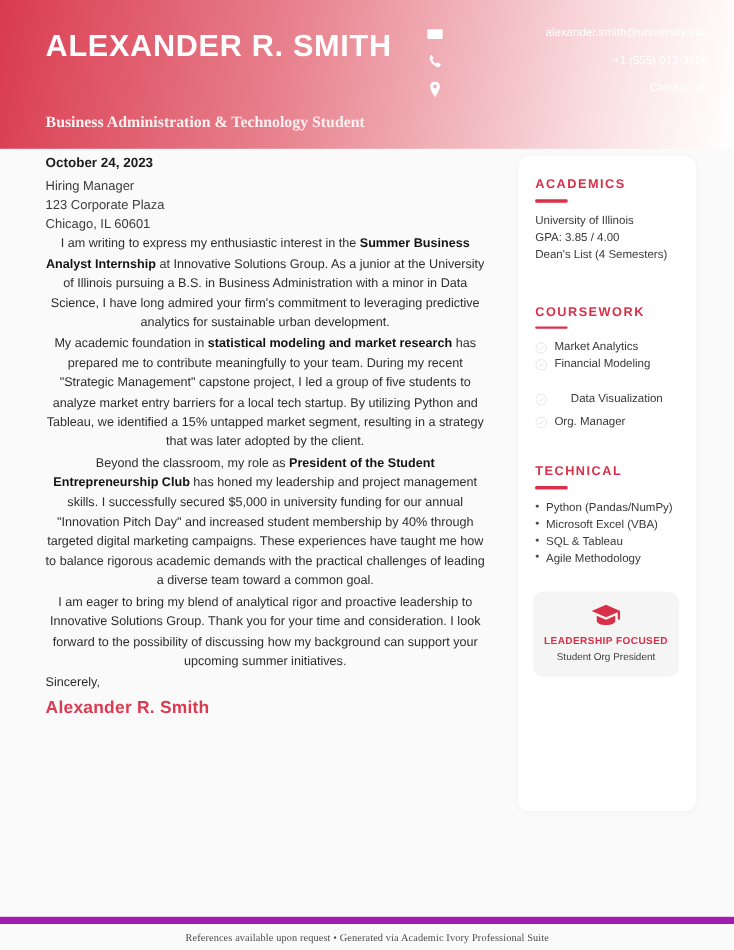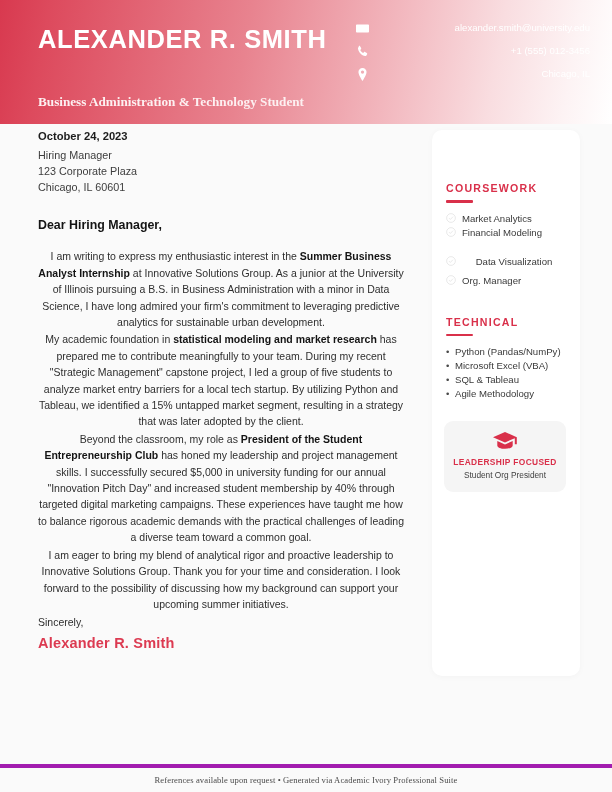--- a/index.html
+++ b/index.html
@@ -118,21 +118,21 @@
   .badge-t {
     font-size:8.4px; font-weight:bold; color:#d9304a;
     letter-spacing:0.35px; line-height:12px;
   }
   .badge-s { font-size:8.3px; color:#3f3f3f; line-height:12px; margin-top:1px; }
 
   
   .footer {
     position:absolute; left:0; bottom:0; width:612px; height:28px;
     display:flex; align-items:center; justify-content:center;
-    border-top:4px solid #a21caf; background:#fafafa;
+    border-top:6px solid #a21caf; background:#fafafa;
   }
   .footer span {
     font-family:"Liberation Serif", serif;
     font-size:8.6px; color:#4a4a4a; letter-spacing:0.1px;
   }
 </style>
 </head>
 <body>
 
 <div class="page">
@@ -170,35 +170,41 @@
   </div>
 
   <div class="body-col">
     <div class="date">October 24, 2023</div>
     <div>
       <div class="addr">Hiring Manager</div>
       <div class="addr">123 Corporate Plaza</div>
       <div class="addr">Chicago, IL 60601</div>
     </div>
 
-    <div class="salutation">Dear Hiring Manager,</div>
 
     <div id="paras">
         <div class="para"><span>I am writing to express my enthusiastic interest in the </span><b>Summer Business Analyst Internship</b><span> at Innovative Solutions Group. As a junior at the University of Illinois pursuing a B.S. in Business Administration with a minor in Data Science, I have long admired your firm's commitment to leveraging predictive analytics for sustainable urban development.</span></div>
         <div class="para"><span>My academic foundation in </span><b>statistical modeling and market research</b><span> has prepared me to contribute meaningfully to your team. During my recent "Strategic Management" capstone project, I led a group of five students to analyze market entry barriers for a local tech startup. By utilizing Python and Tableau, we identified a 15% untapped market segment, resulting in a strategy that was later adopted by the client.</span></div>
         <div class="para"><span>Beyond the classroom, my role as </span><b>President of the Student Entrepreneurship Club</b><span> has honed my leadership and project management skills. I successfully secured $5,000 in university funding for our annual "Innovation Pitch Day" and increased student membership by 40% through targeted digital marketing campaigns. These experiences have taught me how to balance rigorous academic demands with the practical challenges of leading a diverse team toward a common goal.</span></div>
         <div class="para"><span>I am eager to bring my blend of analytical rigor and proactive leadership to Innovative Solutions Group. Thank you for your time and consideration. I look forward to the possibility of discussing how my background can support your upcoming summer initiatives.</span></div>
       </div>
 
     <div class="closing">Sincerely,</div>
     <div class="sign">Alexander R. Smith</div>
   </div>
 
   <div class="sidebar">
 
+    <div class="sec">
+      <div class="sec-h">ACADEMICS</div>
+      <div class="sec-rule"></div>
+      <div class="sec-line">University of Illinois</div>
+      <div class="sec-line">GPA: 3.85 / 4.00</div>
+      <div class="sec-line">Dean's List (4 Semesters)</div>
+    </div>
 
     <div class="sec" style="margin-top:34px;">
       <div class="sec-h">COURSEWORK</div>
       <div class="sec-rule"></div>
       <ul class="course-list" id="course-list">
           <li class="course-li "><span class="chk"><svg viewBox="0 0 16 16">
                 <circle cx="8" cy="8" r="7" fill="none" stroke="#e2e2e2" stroke-width="1.2"></circle>
                 <path d="M4.8 8.2l2.1 2.1 4.3-4.4" fill="none" stroke="#e2e2e2" stroke-width="1.2"></path>
               </svg></span><span>Market Analytics</span></li>
           <li class="course-li sp-a"><span class="chk"><svg viewBox="0 0 16 16">

